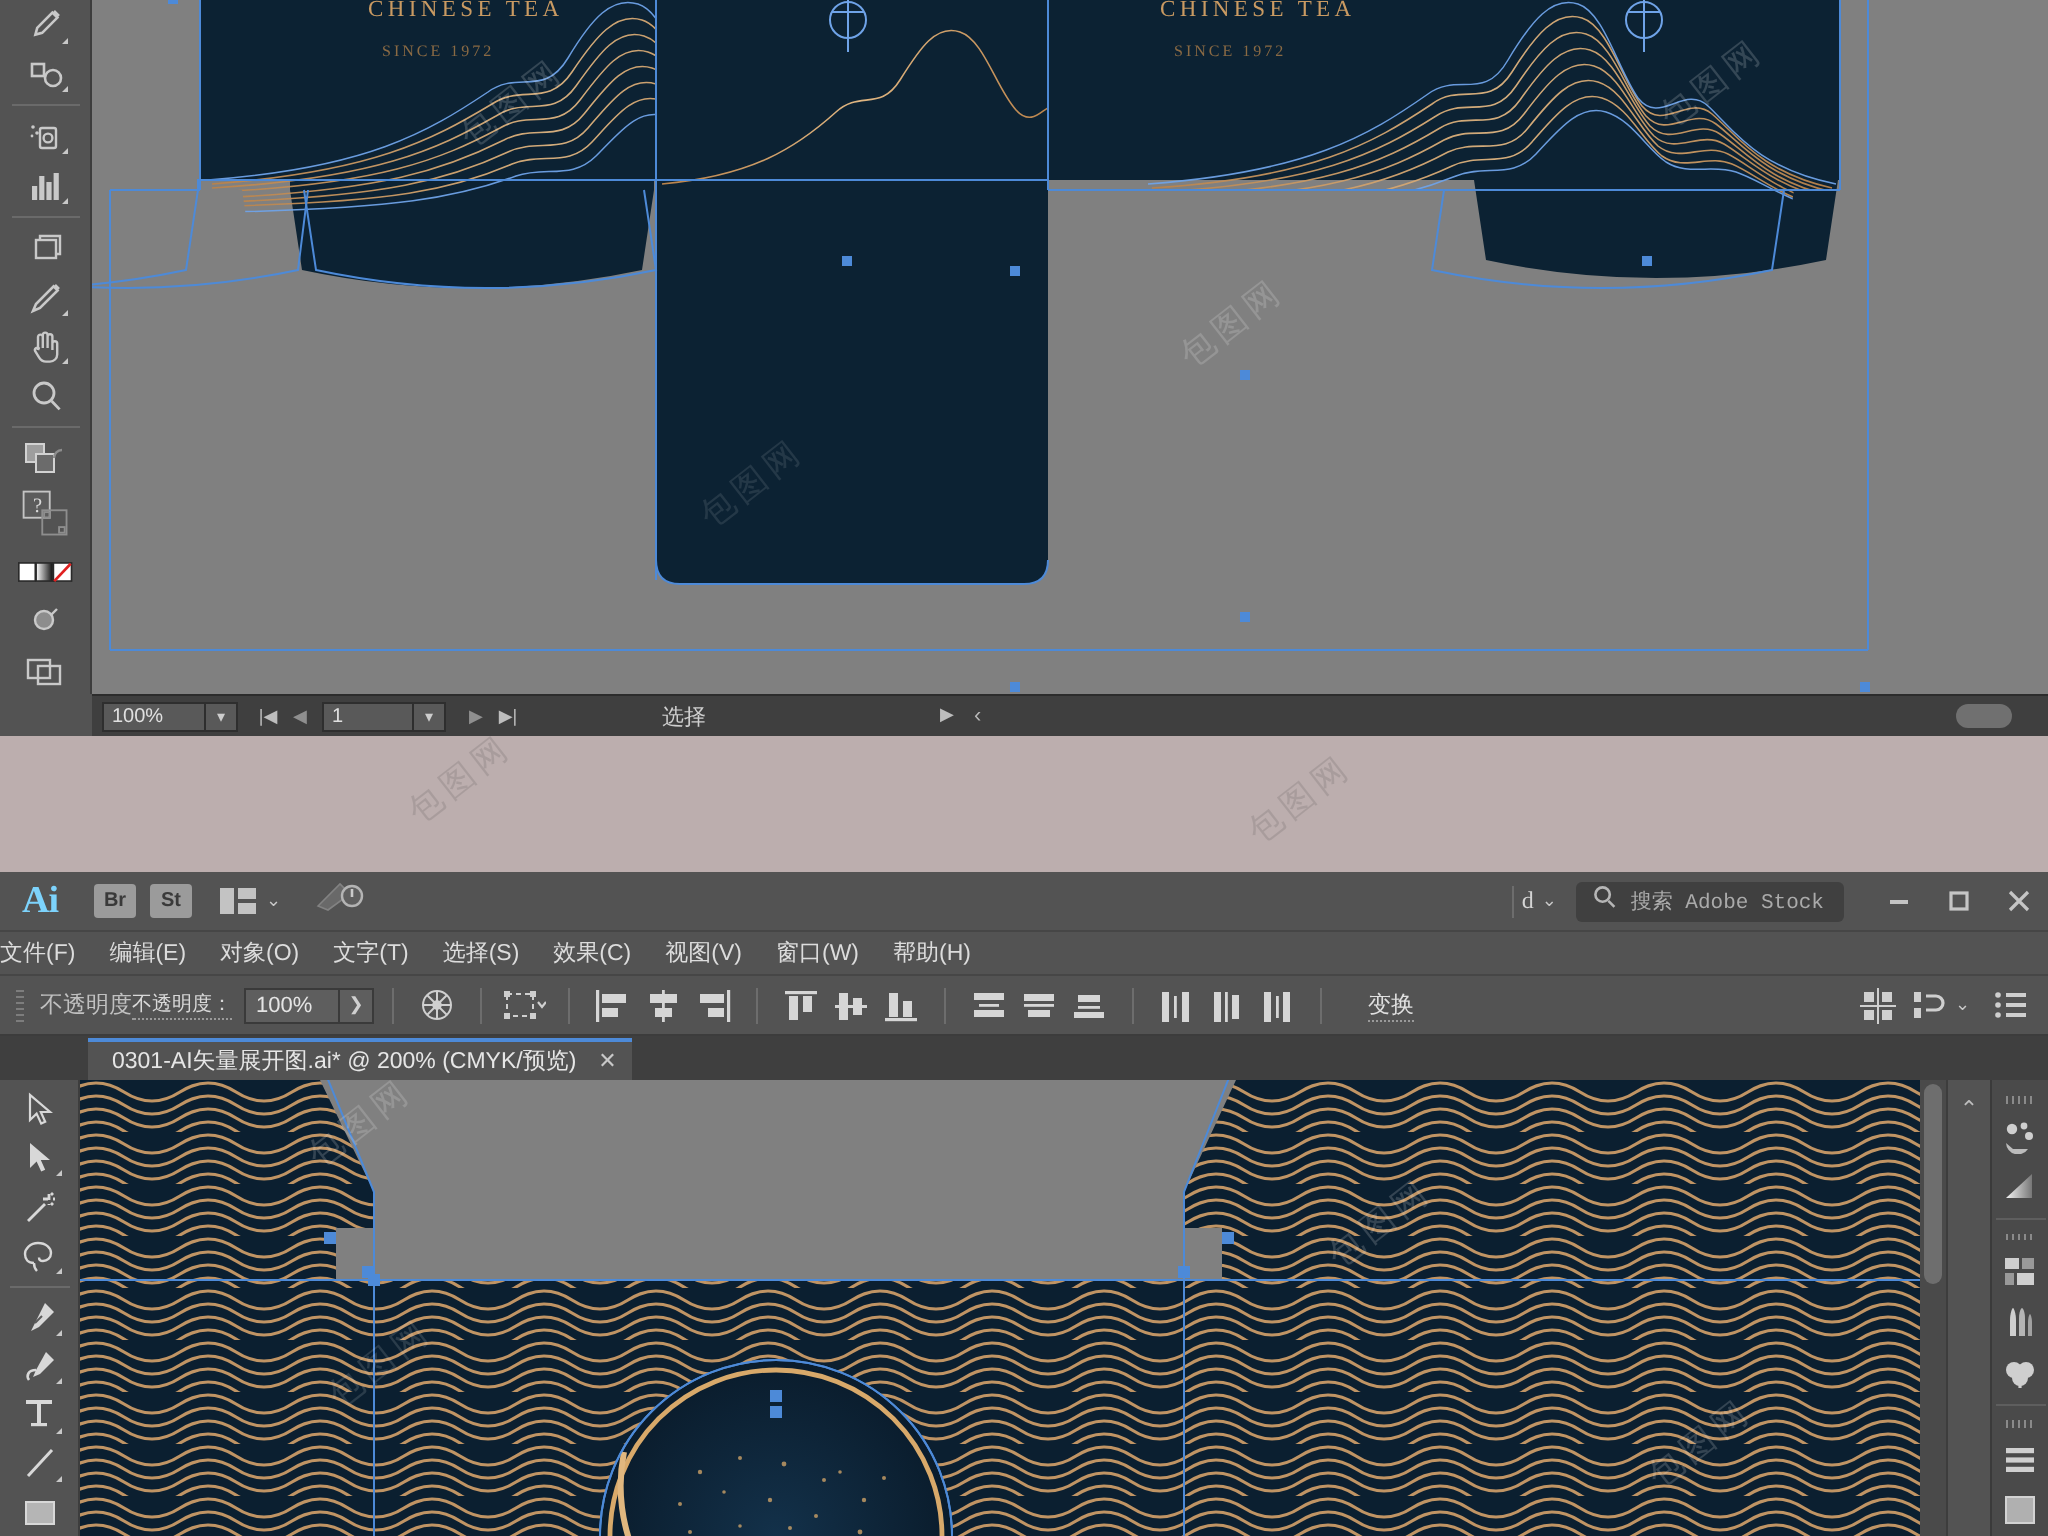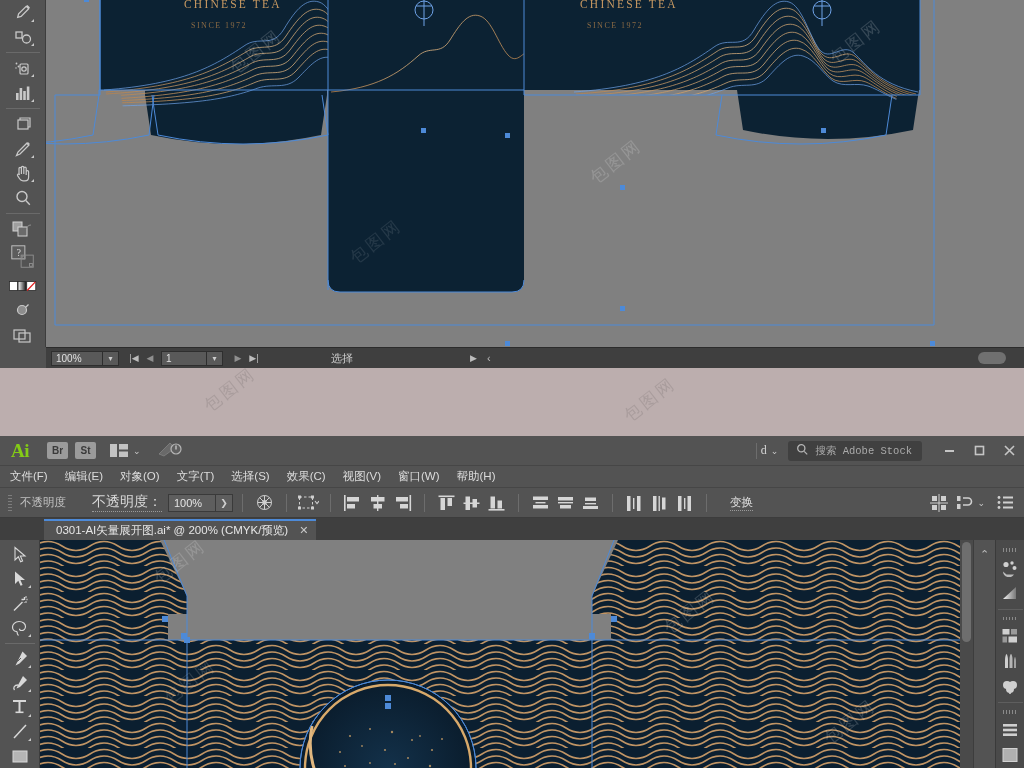--- a/index.html
+++ b/index.html
@@ -77,21 +77,21 @@
   
   .ai-window {
     position: absolute; left: 0; top: 436px; width: 1024px; height: 332px;
     background: #535353;
   }
   .ai-titlebar {
     height: 30px; background: #535353; display: flex; align-items: center;
     border-bottom: 1px solid #464646;
   }
   .ai-logo {
-    width: 40px; text-align: center; color: #84cc16; font-size: 19px;
+    width: 40px; text-align: center; color: #7dd3fc; font-size: 19px;
     font-weight: bold; letter-spacing: -0.5px; font-family: "Liberation Serif", serif;
   }
   .sq-btn {
     width: 21px; height: 17px; background: #9b9b9b; color: #3a3a3a;
     font-size: 10px; display: flex; align-items: center; justify-content: center;
     margin-left: 7px; border-radius: 2px; font-weight: bold;
   }
   .ws-switch { display: flex; align-items: center; margin-left: 14px; gap: 5px; }
   .ws-icon { display: flex; }
   .chev { color: #c9c9c9; font-size: 9px; }
@@ -108,37 +108,37 @@
   }
   .stock-search span { color: #aaa; font-size: 10.5px; font-family: "Liberation Mono", monospace; }
   .wbtns { display: flex; margin-left: 12px; }
   .wbtn {
     width: 30px; height: 29px; display: flex; align-items: center;
     justify-content: center; color: #c5c5c5; font-size: 12px;
   }
 
   .ai-menubar {
     height: 22px; background: #535353; display: flex; align-items: center;
-    padding-left: 10px; gap: 17px; border-bottom: 1px solid #464646;
+    gap: 17px; border-bottom: 1px solid #464646;
   }
   .ai-menubar span {
     color: #dcdcdc; font-size: 11.5px; cursor: pointer; white-space: nowrap;
   }
 
   .ai-control {
     height: 30px; background: #535353; display: flex; align-items: center;
     padding-left: 8px; border-bottom: 1px solid #3c3c3c;
   }
   .grip {
     width: 4px; height: 16px; margin-right: 8px;
     background: repeating-linear-gradient(to bottom, #7d7d7d 0 1px, transparent 1px 3px);
   }
   .ctl-label { color: #c0c0c0; font-size: 11.5px; white-space: nowrap; }
   .ctl-opacity {
-    color: #d8d8d8; font-size: 14px; margin-left: 26px;
+    color: #d8d8d8; font-size: 10px; 
     border-bottom: 1px dotted #9a9a9a; white-space: nowrap;
   }
   .ctl-field {
     width: 48px; height: 18px; background: #5e5e5e; border: 1px solid #3a3a3a;
     color: #e4e4e4; font-size: 11px; line-height: 16px; padding-left: 5px;
     margin-left: 6px;
   }
   .ctl-fieldarrow {
     width: 17px; height: 18px; background: #5e5e5e; border: 1px solid #3a3a3a;
     border-left: none; color: #cfcfcf; font-size: 9px;

